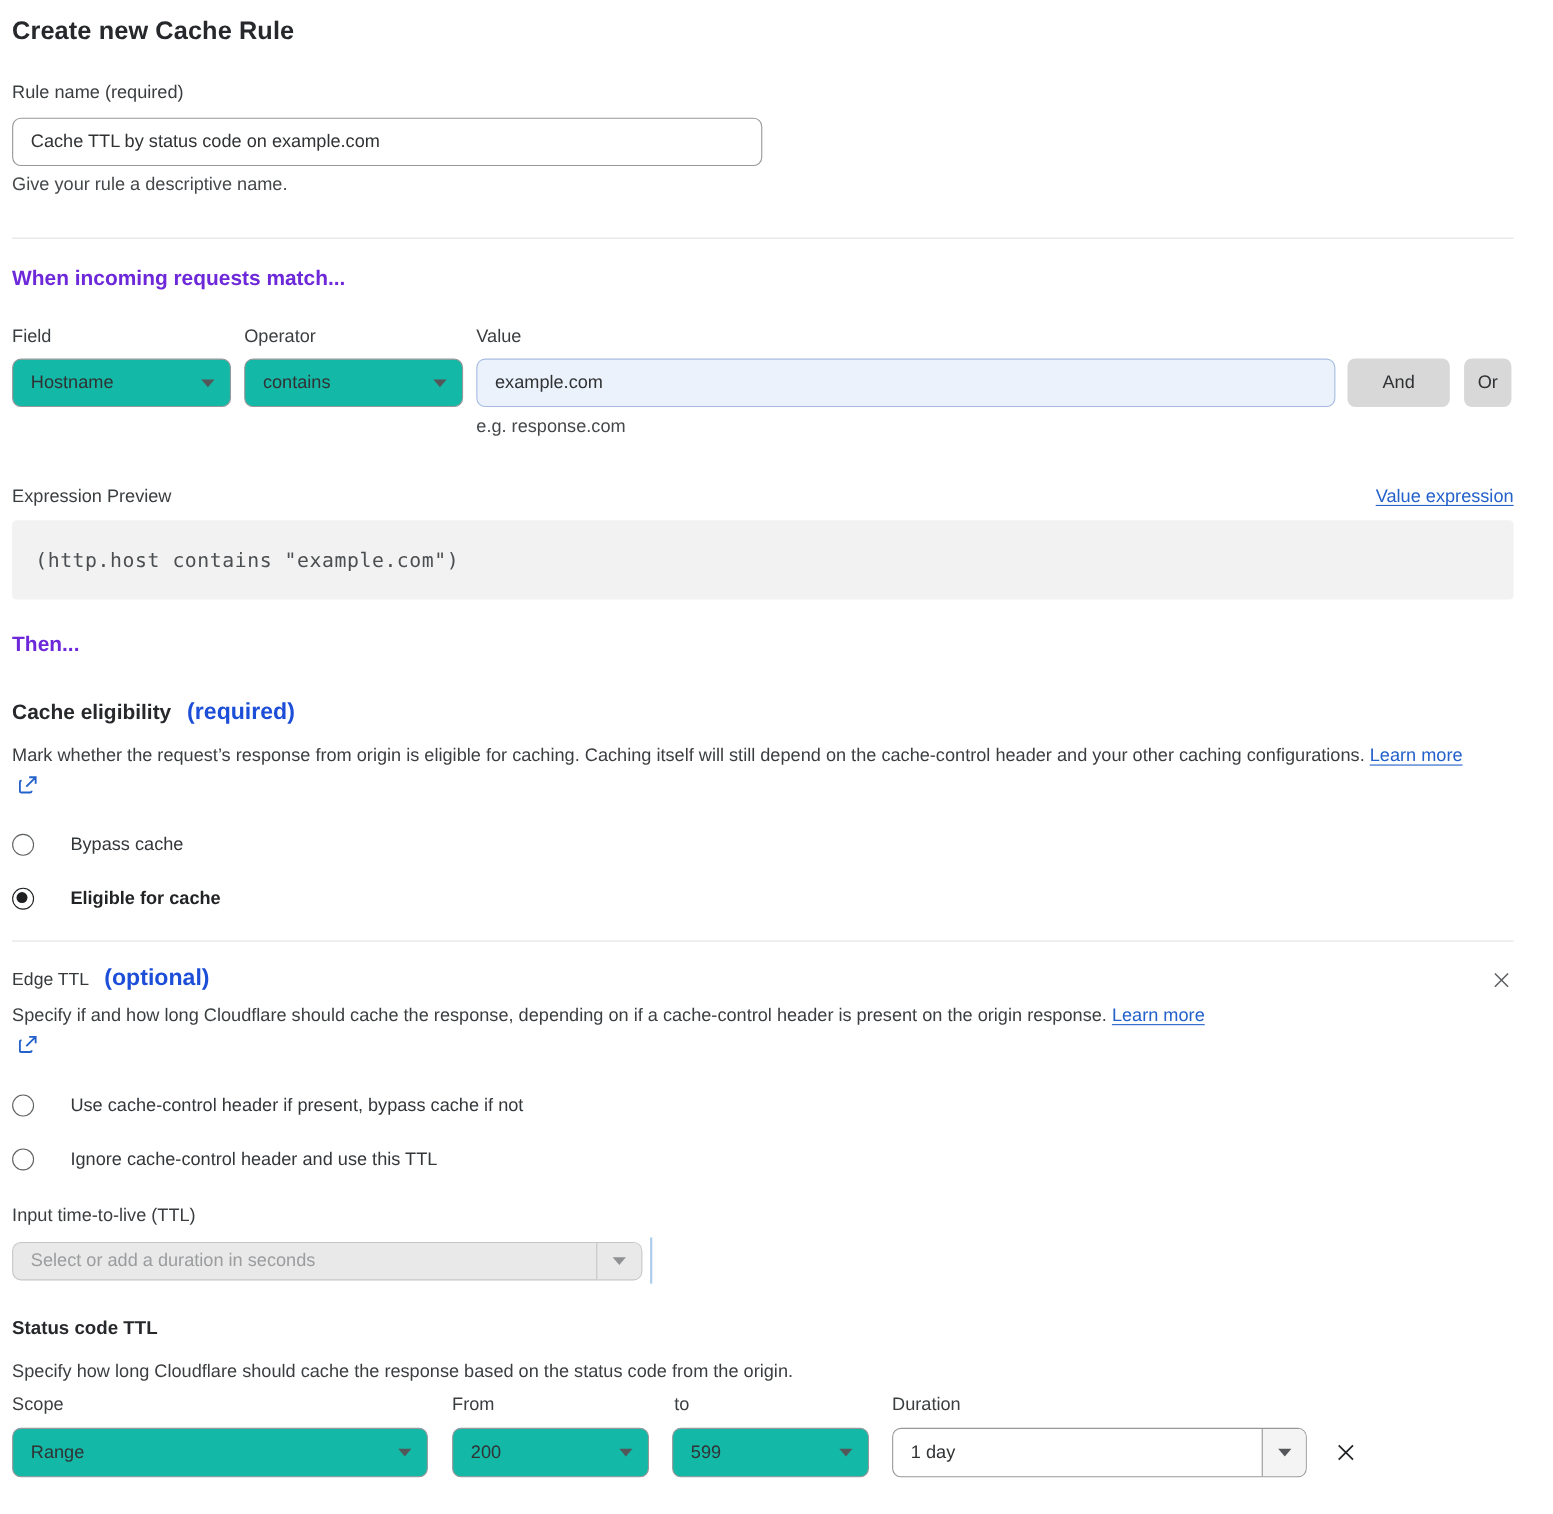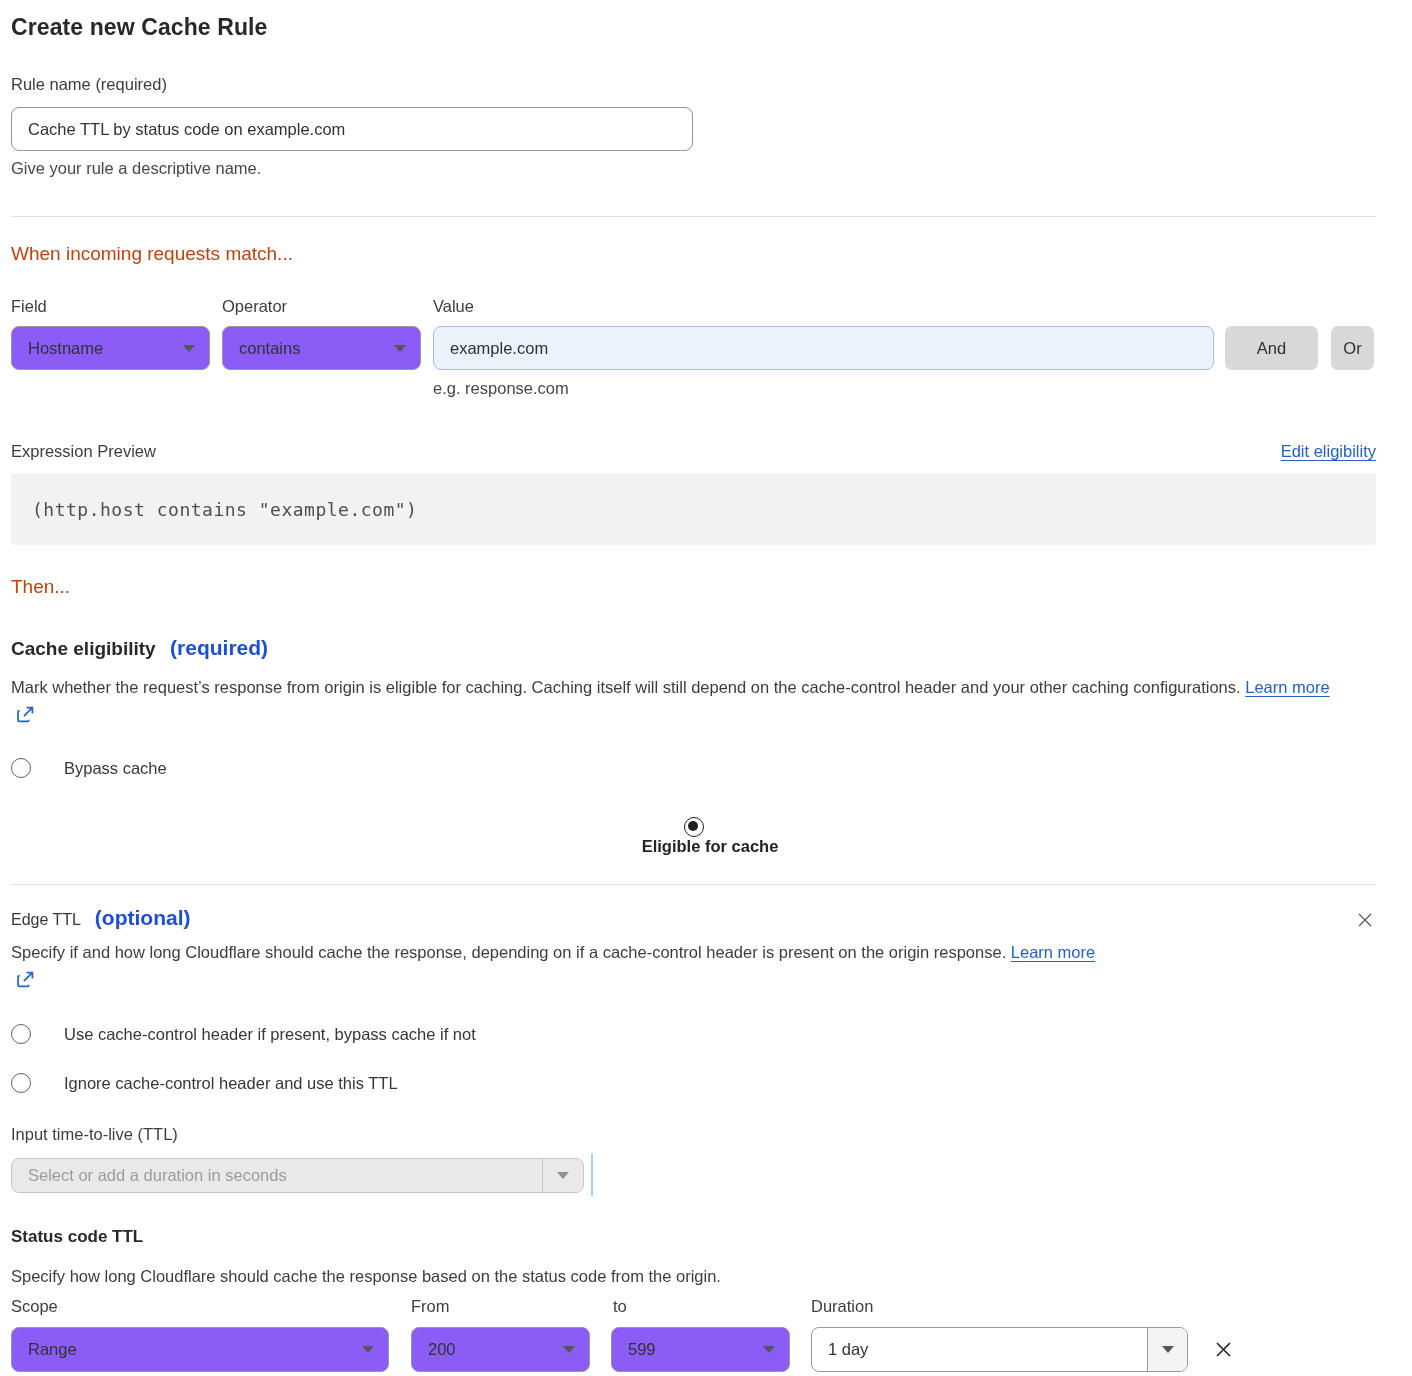--- a/index.html
+++ b/index.html
@@ -20,25 +20,25 @@
   .text-input {
     display:block; width:682px; height:44px;
     border:1px solid #97989a; border-radius:8px;
     padding:0 16px; font-size:16.5px; color:#303234;
     font-family:"Liberation Sans", sans-serif;
     background:#fff; outline:none;
   }
 
   .divider { height:1px; background:#e2e2e2; margin:0; border:0; width:1365px; }
 
-  h2.section-heading { font-size:19px; font-weight:400; color:#c2410c; margin:0; }
+  h2.section-heading { font-size:19px; font-weight:700; color:#6d28d9; margin:0; }
 
   .match-row { display:flex; align-items:flex-start; margin-top:10px; }
   .select-box {
-    height:44px; border:1px solid #97989a; border-radius:8px; background:#8b5cf6;
+    height:44px; border:1px solid #97989a; border-radius:8px; background:#14b8a6;
     display:flex; align-items:center; justify-content:space-between;
     padding:0 14px 0 16px; font-size:16.5px; color:#303234; cursor:pointer;
   }
   .chevron {
     width:0; height:0; border-left:7px solid transparent; border-right:7px solid transparent;
     border-top:8px solid #54575a; display:inline-block; flex:none;
   }
   .chevron.small { border-left-width:6px; border-right-width:6px; border-top-width:7px; }
 
   .value-input {
@@ -141,21 +141,21 @@
       <span class="chevron small"></span>
     </div>
     <input class="value-input" style="margin-left: 12px;" type="text" value="example.com">
     <button class="gray-btn" style="margin-left:11px; width:93px;">And</button>
     <button class="gray-btn" style="margin-left:13px; width:43px; padding:0;">Or</button>
   </div>
   <div class="help-text" style="margin-left:422px; margin-top:9px;">e.g. response.com</div>
 
   <div class="expr-row">
     <div class="field-label">Expression Preview</div>
-    <a class="link expr-link">Edit eligibility</a>
+    <a class="link expr-link">Value expression</a>
   </div>
   <div class="code-box">
     <span>(http.host contains "example.com")</span>
   </div>
 
   <h2 class="section-heading" style="margin-top:31px;">Then...</h2>
 
   <div style="margin-top:38px;">
     <div>
       <span class="section-heading" style="font-size:19px; font-weight:700; color:#26282b;">Cache eligibility</span>
@@ -166,21 +166,21 @@
       <a class="link">Learn more</a><span class="ext-icon"><svg width="17" height="17" viewBox="0 0 16 16" fill="none">
             <path d="M2.5 4.5h-0.5a1 1 0 0 0-1 1v8a1 1 0 0 0 1 1h8a1 1 0 0 0 1-1v-0.5" stroke="#2361cb" stroke-width="1.6"></path>
             <path d="M6.5 9.5L14 2M9 1.5h5.5V7" stroke="#2361cb" stroke-width="1.6"></path>
           </svg></span>
     </p>
 
     <div class="radio-row" style="margin-top:27px;">
       <span class="radio"></span>
       <span class="radio-label">Bypass cache</span>
     </div>
-    <div class="radio-row" style="margin-top:39px;flex-direction:column;">
+    <div class="radio-row" style="margin-top:29px;">
       <span class="radio selected"></span>
       <span class="radio-label bold">Eligible for cache</span>
     </div>
   </div>
 
   <hr class="divider" style="margin-top:28px;">
 
   <div style="margin-top:21px; position:relative;">
     <div style="display:flex; justify-content:space-between; align-items:flex-end;">
       <div>

